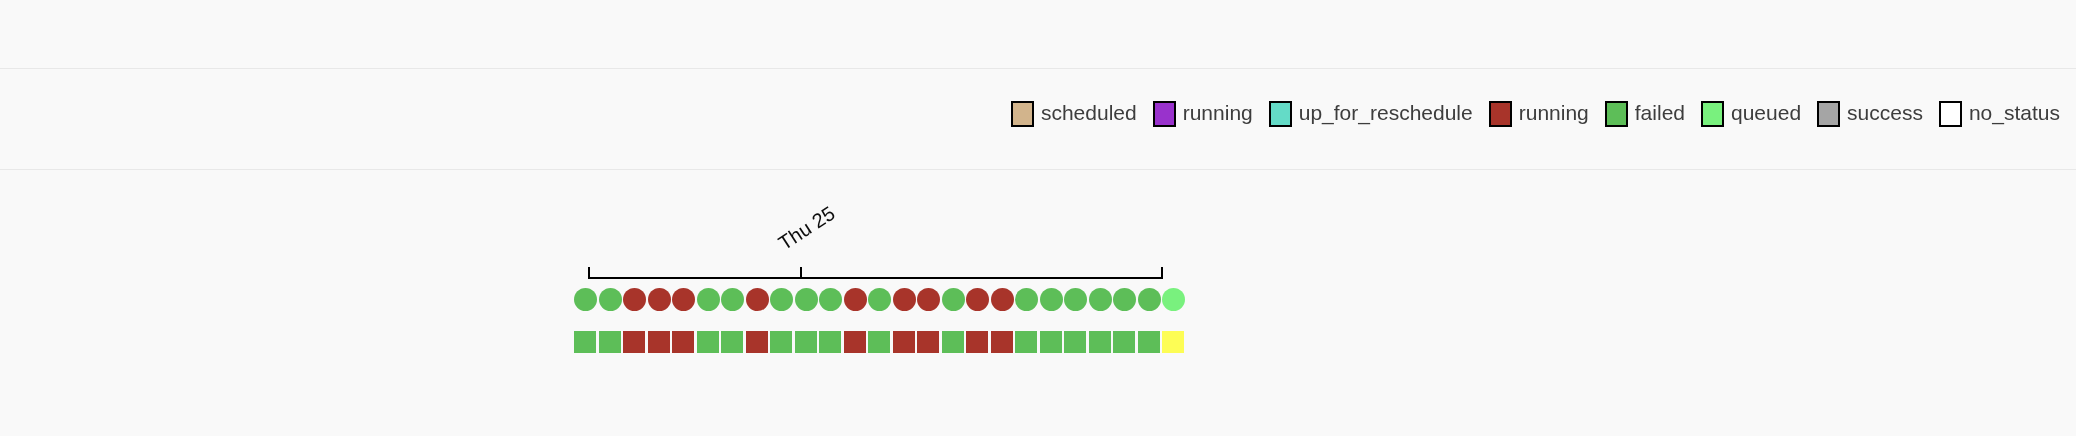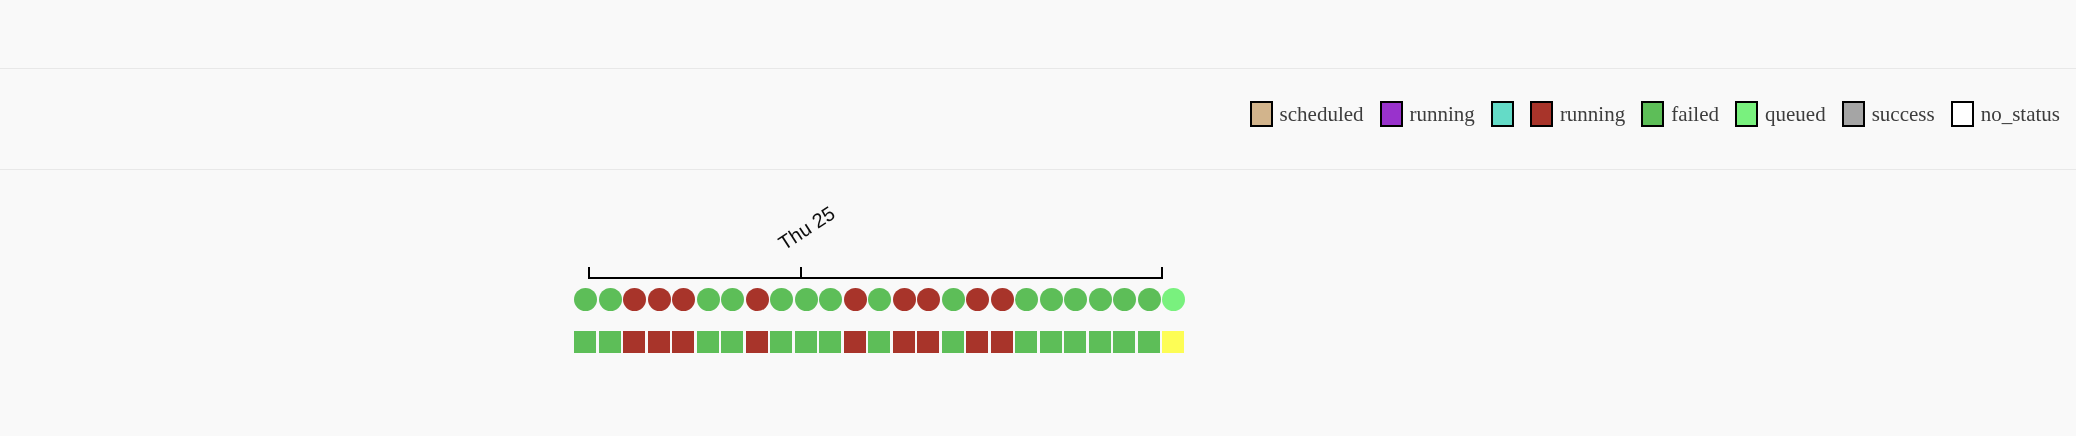--- a/index.html
+++ b/index.html
@@ -3,21 +3,21 @@
 <meta charset="utf-8">
 <style>
   html,body{margin:0;padding:0;}
   body{font-family:"Liberation Sans",sans-serif;}
   .screen{position:relative;width:2076px;height:436px;background:#f9f9f9;overflow:hidden;}
   .divider{position:absolute;left:0;width:100%;height:1px;background:#e8e8e8;}
   .divider.top{top:68px;}
   .divider.bottom{top:169px;}
   .legend{position:absolute;top:100px;right:16px;height:28px;display:flex;align-items:center;gap:16px;
           font-size:21px;color:#3d3d3d;white-space:nowrap;}
-  .legend-item{display:flex;align-items:flex-end;gap:7px;font-family:Liberation Serif, serif;}
+  .legend-item{display:flex;align-items:flex-start;gap:7px;}
   .swatch{width:19px;height:22px;border:2px solid #000;box-sizing:content-box;flex:none;}
   .axis-line{position:absolute;left:588px;top:277px;width:575px;height:2px;background:#000;}
   .tick{position:absolute;top:267px;width:2px;height:12px;background:#000;}
   .tick.start{left:588px;}
   .tick.mid{left:800px;}
   .tick.end{left:1161px;}
   .axis-label{position:absolute;left:787px;top:232px;font-size:20px;color:#0d0d0d;line-height:23px;
               transform:rotate(-33deg);transform-origin:0 100%;white-space:nowrap;}
   .runs-row{position:absolute;left:574px;top:288px;display:flex;gap:1.5px;}
   .runs-row .cell{width:23px;height:23px;border-radius:50%;flex:none;cursor:pointer;}
@@ -36,20 +36,21 @@
       <span class="legend-item">
         <span class="swatch" style="background: rgb(210, 180, 140);"></span>
         <span>scheduled</span>
       </span>
       <span class="legend-item">
         <span class="swatch" style="background: rgb(153, 50, 204);"></span>
         <span>running</span>
       </span>
       <span class="legend-item">
         <span class="swatch" style="background: rgb(100, 219, 199);"></span>
+        <span>up_for_reschedule</span>
       </span>
       <span class="legend-item">
         <span class="swatch" style="background: rgb(168, 52, 42);"></span>
         <span>running</span>
       </span>
       <span class="legend-item">
         <span class="swatch" style="background: rgb(93, 190, 88);"></span>
         <span>failed</span>
       </span>
       <span class="legend-item">

